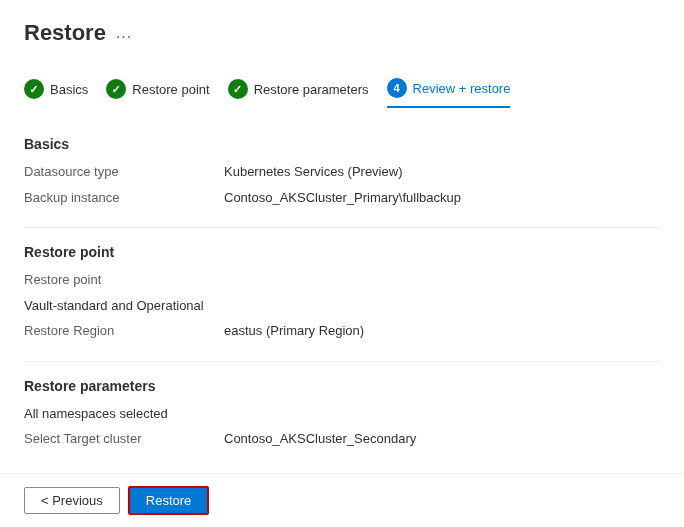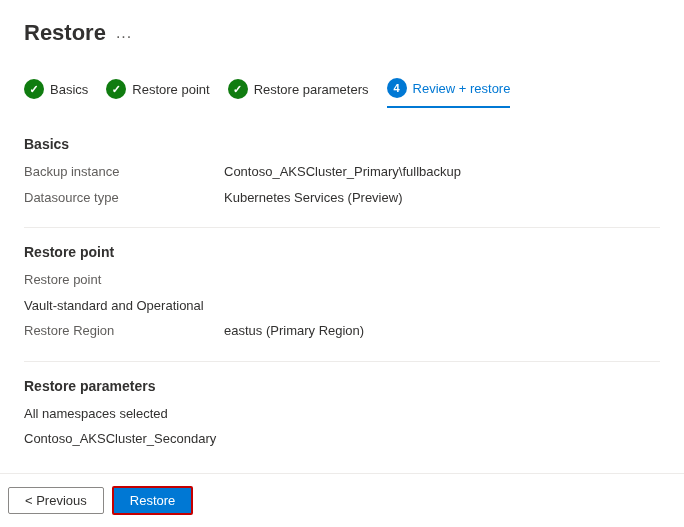--- a/index.html
+++ b/index.html
@@ -140,21 +140,21 @@
       border-top: 1px solid #edebe9;
       margin: 16px 0;
     }
 
     
     .footer {
       position: fixed;
       bottom: 0;
       left: 0;
       width: 684px;
-      padding: 12px 8px;
+      padding: 12px 24px;
       background: #fff;
       border-top: 1px solid #edebe9;
       display: flex;
       align-items: center;
       gap: 8px;
     }
 
     .btn-previous {
       padding: 5px 16px;
       border: 1px solid #8a8886;
@@ -201,27 +201,27 @@
     </div>
     <div class="step active">
       <div class="step-icon-number">4</div>
       <span class="step-label">Review + restore</span>
     </div>
   </div>
 
   <div class="section">
     <div class="section-title">Basics</div>
     <div class="detail-row">
+      <span class="detail-label">Datasource type</span>
+      <span class="detail-value">Kubernetes Services (Preview)</span>
+    </div>
+    <div class="detail-row">
       <span class="detail-label">Backup instance</span>
       <span class="detail-value">Contoso_AKSCluster_Primary\fullbackup</span>
     </div>
-    <div class="detail-row">
-      <span class="detail-label">Datasource type</span>
-      <span class="detail-value">Kubernetes Services (Preview)</span>
-    </div>
   </div>
 
   <hr class="divider">
 
   <div class="section">
     <div class="section-title">Restore point</div>
     <div class="detail-row">
       <span class="detail-label">Restore point</span>
     </div>
     <div class="detail-row">
@@ -234,20 +234,21 @@
   </div>
 
   <hr class="divider">
 
   <div class="section">
     <div class="section-title">Restore parameters</div>
     <div class="detail-row">
       <span class="detail-value">All namespaces selected</span>
     </div>
     <div class="detail-row">
+      <span class="detail-label">Select Target cluster</span>
       <span class="detail-value">Contoso_AKSCluster_Secondary</span>
     </div>
   </div>
 </div>
 
 <div class="footer">
   <button class="btn-previous">&lt; Previous</button>
   <button class="btn-restore">Restore</button>
 </div>
 

